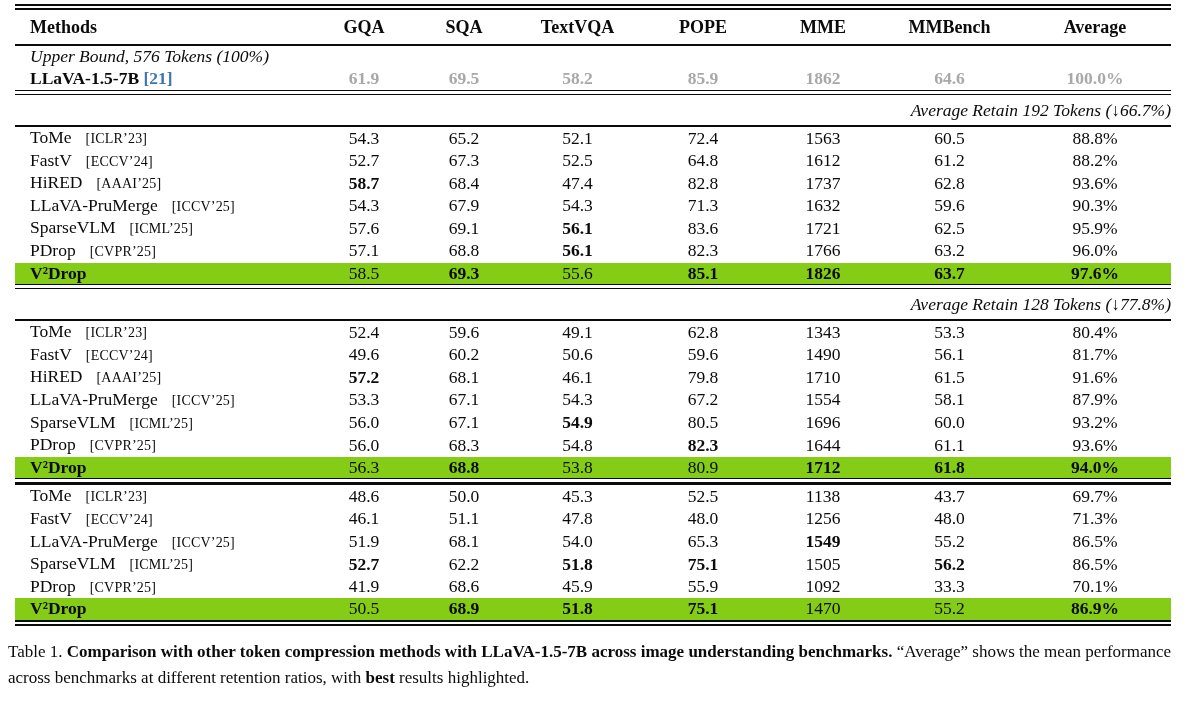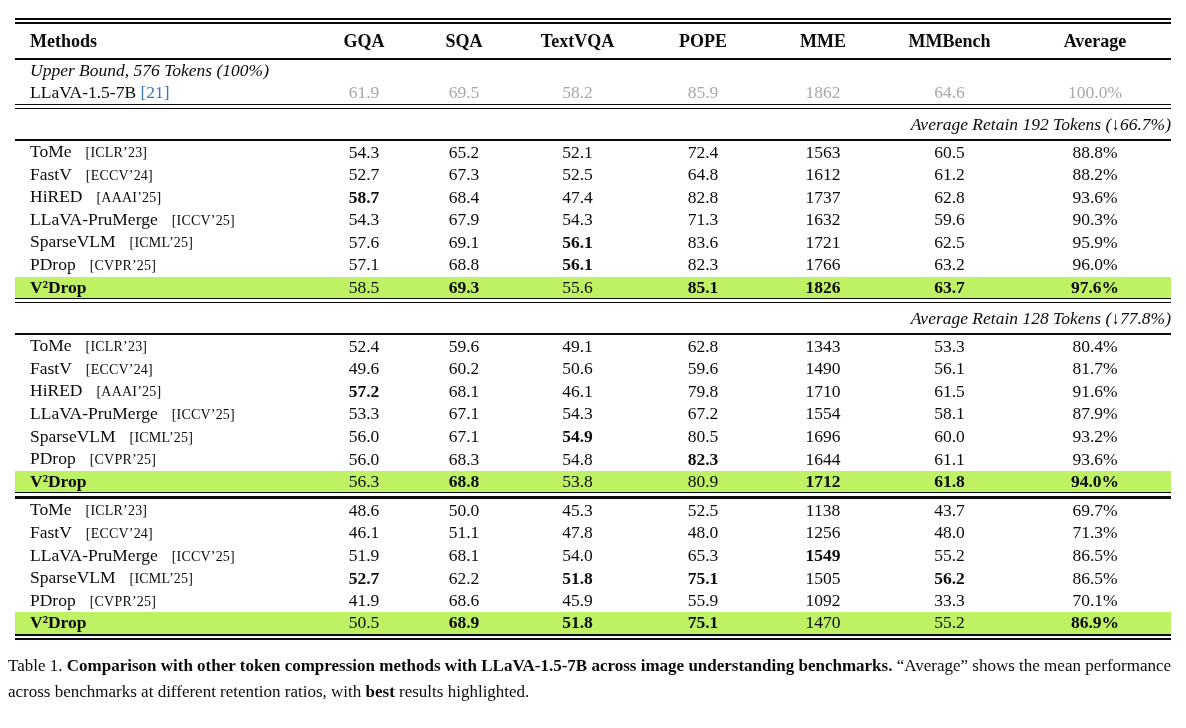--- a/index.html
+++ b/index.html
@@ -3,21 +3,21 @@
 <meta charset="utf-8">
 <style>
   * { box-sizing: border-box; margin: 0; padding: 0; }
   body {
     width: 1186px; height: 728px;
     background: #ffffff;
     font-family: "Liberation Serif", "DejaVu Serif", serif;
     color: #0b0b0b;
     overflow: hidden;
   }
-  .page { width: 1186px; height: 728px; padding-top: 18px; }
+  .page { width: 1186px; height: 728px; padding-top: 4px; }
 
   .rule { margin-left: 15px; width: 1156px; }
   .rule.thick  { height: 6px; border-top: 2.4px solid #0b0b0b; border-bottom: 2.0px solid #0b0b0b; }
   .rule.double { height: 5px; border-top: 1.7px solid #0b0b0b; border-bottom: 1.7px solid #0b0b0b; }
   .rule.single { height: 2px; background: #0b0b0b; }
 
   table.seg {
     margin-left: 15px; width: 1156px;
     border-collapse: collapse; table-layout: fixed;
   }
@@ -28,32 +28,32 @@
   col.c-pope    { width: 126px; }
   col.c-mme     { width: 114px; }
   col.c-mmbench { width: 139px; }
   col.c-average { width: 152px; }
 
   th, td { font-size: 17.5px; text-align: center; vertical-align: middle; white-space: nowrap; }
   th { font-size: 18px; font-weight: 700; height: 34px; }
   .left { text-align: left; padding-left: 15px; }
 
   tr.ub-label td { height: 21px; font-style: italic; font-size: 17.5px; line-height: 21px; }
-  tr.ub-row td { height: 23px; line-height: 23px; }
+  tr.ub-row td { height: 23px; line-height: 23px; font-weight: bold; }
   .gray { color: #a8a8a8; }
   .cite { color: #3d76b5; }
 
   .sec-title {
     height: 30px; line-height: 30px;
     text-align: right; font-style: italic; font-size: 17.5px;
     width: 1156px; margin-left: 15px;
   }
 
   tbody tr td { height: 21.6px; line-height: 21.6px; }
-  tr.hl { background: #bef264; border-radius: 9px; }
+  tr.hl { background: #84cc16; border-radius: 9px; }
   .b { font-weight: 700; }
   .mname { font-size: 17.5px; }
   .mname.b { font-weight: 700; }
   .venue { font-size: 14px; margin-left: 14px; letter-spacing: 0.2px; }
 
   .caption {
     margin: 13px 10px 0 8px;
     font-size: 17px; line-height: 26px;
     color: #0b0b0b;
   }

